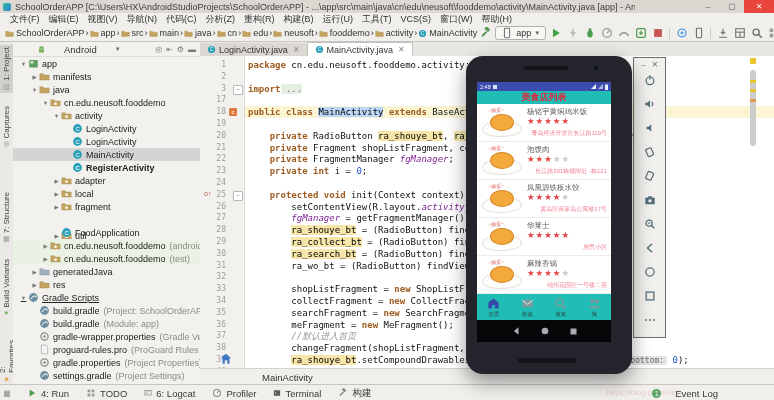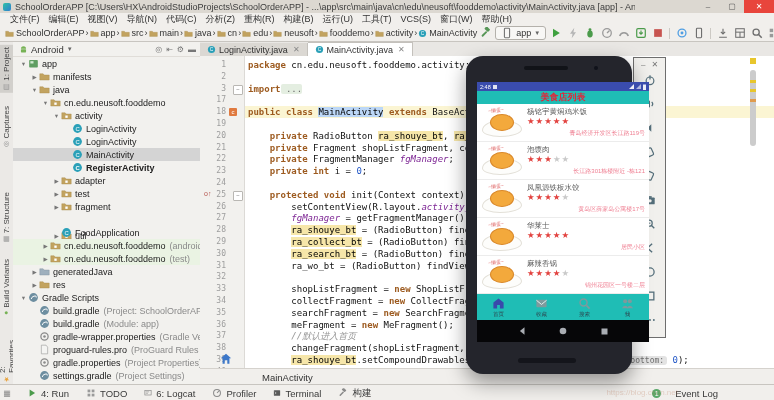--- a/index.html
+++ b/index.html
@@ -26,21 +26,21 @@
   .vsep{width:1px;height:11px;background:#ccc9c4;margin:0 2px}
   
   .lstrip{left:0;top:42px;width:13px;height:342px;background:#ebe9e6;border-right:1px solid #d2cfca}
   .vtab{position:absolute;left:0;width:13px;writing-mode:vertical-rl;transform:rotate(180deg);font-size:8px;color:#444;display:flex;align-items:center;gap:2px;padding:2px 0}
   .vtab.active{background:#d2d0cc}
   
   .rstrip{left:762px;top:42px;width:12px;height:342px;background:#ebe9e6;border-left:1px solid #d2cfca}
   .vtabR{position:absolute;left:0;width:12px;writing-mode:vertical-rl;font-size:8px;color:#444;padding:2px 0;display:flex;align-items:center;gap:2px}
   
   .project{left:13px;top:42px;width:187px;height:342px;background:#f2f1ee;border-right:1px solid #c8c5c0;overflow:hidden}
-  .pjhead{height:14px;display:flex;align-items:center;font-size:9.5px;color:#333;padding-left:6px;gap:3px;border-bottom:1px solid #e0ddd8}
+  .pjhead{height:14px;display:flex;align-items:center;font-size:9.5px;color:#333;padding-left:24px;gap:18px;border-bottom:1px solid #e0ddd8}
   .pjhead .hicons{margin-left:auto;display:flex;gap:4px;padding-right:4px;color:#777;font-size:8px}
   .tree{position:absolute;left:0;top:15px;right:0;bottom:0}
   .trow{position:absolute;left:0;width:187px;height:13px;display:flex;align-items:center;font-size:9px;color:#222;white-space:nowrap;overflow:hidden}
   .trow .chev{width:9px;font-size:5.5px;color:#777;text-align:center;flex:none}
   .trow .lbl{margin-left:3px}
   .trow .sfx{color:#8a8a8a;margin-left:4px}
   .trow.sel{background:#d4d4d4}
   .trow.green{background:#eaf3e3}
   
   .tabsrow{left:200px;top:42px;width:574px;height:14px;background:#e9e7e4;border-bottom:1px solid #c8c5c0;display:flex;align-items:flex-end}
@@ -71,21 +71,21 @@
   .statusbar{left:0;top:384px;width:774px;height:16px;background:#f1efec;border-top:1px solid #c8c5c0;display:flex;align-items:center;font-size:9.5px;color:#3a3a3a}
   .sbitem{display:flex;align-items:center;gap:3px;margin-right:16px}
   .evlog{margin-left:auto;display:flex;align-items:center;gap:14px;padding-right:56px}
   .evnum{width:9px;height:9px;border-radius:50%;background:#59a869;color:#fff;font-size:7px;display:flex;align-items:center;justify-content:center}
   .wm{position:absolute;right:96px;bottom:3px;font-size:8px;color:rgba(193,126,96,0.30);pointer-events:none}
   
   .phone{left:466px;top:56px;width:166px;height:318px;background:#24252c;border-radius:17px;box-shadow:0 8px 20px rgba(0,0,0,.4);z-index:60}
   .ph-speaker{position:absolute;left:58px;top:10px;width:44px;height:4px;border-radius:2px;background:#111318}
   .ph-cam{position:absolute;right:34px;top:10px;width:4px;height:4px;border-radius:50%;background:#10121a}
   .ph-bspk{position:absolute;left:52px;bottom:11px;width:58px;height:5px;border-radius:3px;background:#14151b}
-  .screen{position:absolute;left:11px;top:26px;width:172px;height:260px;background:#fff;overflow:hidden}
+  .screen{position:absolute;left:11px;top:26px;width:134px;height:260px;background:#fff;overflow:hidden}
   .sbar{height:9px;background:#3a4cad;display:flex;align-items:center;color:#fff;font-size:5.5px;padding:0 3px}
   .sbar .sicons{margin-left:auto;display:flex;gap:2px;align-items:center}
   .appbar{height:13px;background:#1fbdb5;display:flex;align-items:center;justify-content:center;color:#e0263a;font-weight:bold;font-size:9px}
   .shoplist{height:190px;background:#fff}
   .shopitem{position:relative;height:37px;border-bottom:1px solid #ececec;background:#fff}
   .egg{position:absolute;left:5px;top:10px;width:38px;height:21px}
   .eggwhite{position:absolute;left:0;top:6px;width:38px;height:15px;background:#fdfdfb;border:1px solid #e3e0d8;border-radius:48% 52% 55% 45%/60% 55% 45% 40%}
   .eggyolk{position:absolute;left:8px;top:0;width:22px;height:15px;background:#f3a93c;border:1px solid #d9882a;border-radius:50%}
   .eggtxt{position:absolute;left:6px;top:-7px;font-size:5px;color:#e06a6a;transform:rotate(-6deg)}
   .sname{position:absolute;left:50px;top:3px;font-size:7.5px;color:#5d5d5d}
@@ -467,21 +467,21 @@
         </div>
         <div class="trow" style="top: 130px;">
           <span style="width:39px;flex:none"></span>
           <span class="chev">▶</span>
           <span style="display:flex">
             <svg width="11" height="11" viewBox="0 0 14 14">
               <path d="M1 3.5 h4.2 l1.4 1.6 H13 V11.5 H1 Z" fill="#c2a35f" stroke="#a8894a" stroke-width=".5"></path>
               <rect x="5.5" y="7" width="3" height="3" fill="#fff"></rect>
             </svg>
           </span>
-          <span class="lbl">test</span>
+          <span class="lbl">local</span>
         </div>
         <div class="trow" style="top: 143px;">
           <span style="width:39px;flex:none"></span>
           <span class="chev">▶</span>
           <span style="display:flex">
             <svg width="11" height="11" viewBox="0 0 14 14">
               <path d="M1 3.5 h4.2 l1.4 1.6 H13 V11.5 H1 Z" fill="#c2a35f" stroke="#a8894a" stroke-width=".5"></path>
               <rect x="5.5" y="7" width="3" height="3" fill="#fff"></rect>
             </svg>
           </span>
@@ -546,21 +546,21 @@
         <div class="trow" style="top: 221px;">
           <span style="width:17px;flex:none"></span>
           <span class="chev">▶</span>
           <span style="display:flex">
             <svg width="11" height="11" viewBox="0 0 14 14">
               <path d="M1 3.5 h4.2 l1.4 1.6 H13 V11.5 H1 Z" fill="#c2a35f" stroke="#a8894a" stroke-width=".5"></path>
             </svg>
           </span>
           <span class="lbl">res</span>
         </div>
-        <div class="trow" style="top: 234px;">
+        <div class="trow" style="top: 234px; text-decoration: underline;">
           <span style="width:6px;flex:none"></span>
           <span class="chev">▼</span>
           <span style="display:flex">
             <svg width="11" height="11" viewBox="0 0 14 14">
               <circle cx="7" cy="7" r="5.6" fill="#6d8ea0"></circle>
               <path d="M4 9 q1-4 5-4 q2 0 1.5 2" fill="none" stroke="#fff" stroke-width="1.2"></path>
             </svg>
           </span>
           <span class="lbl">Gradle Scripts</span>
         </div>

